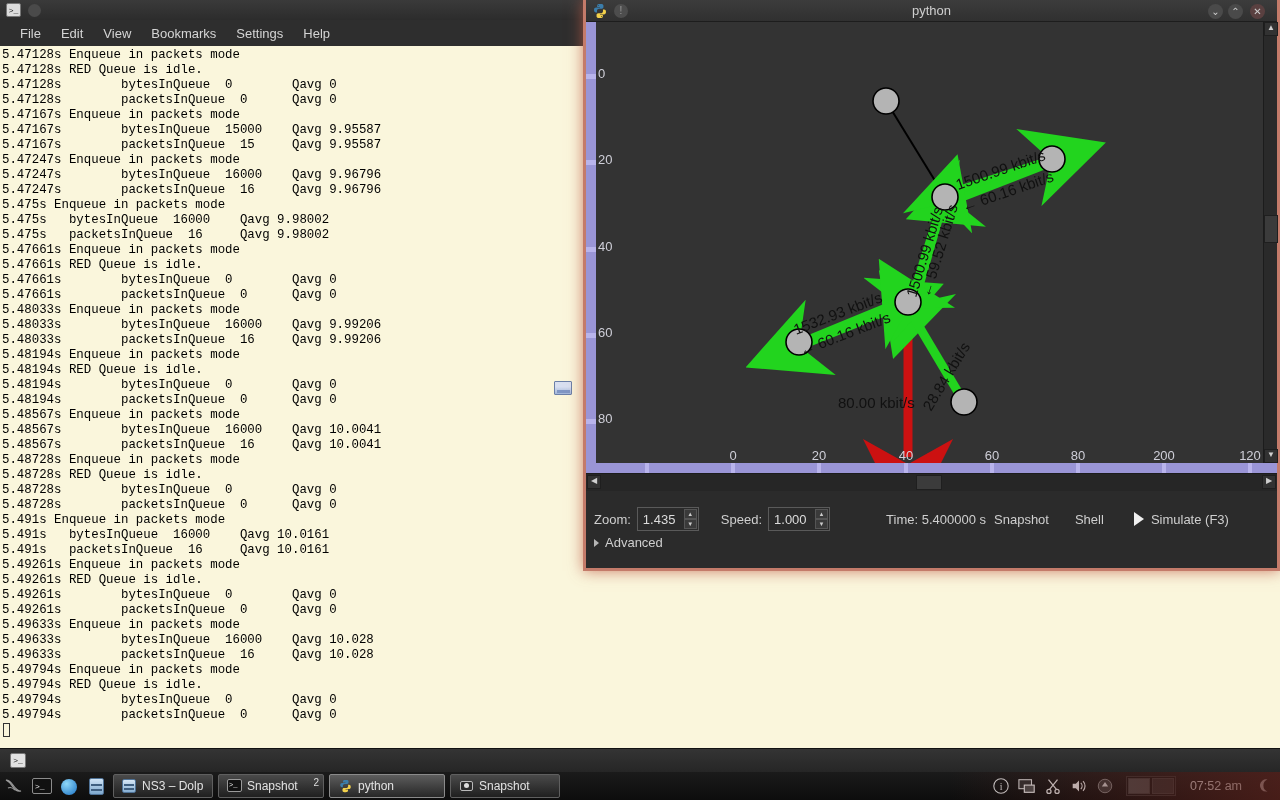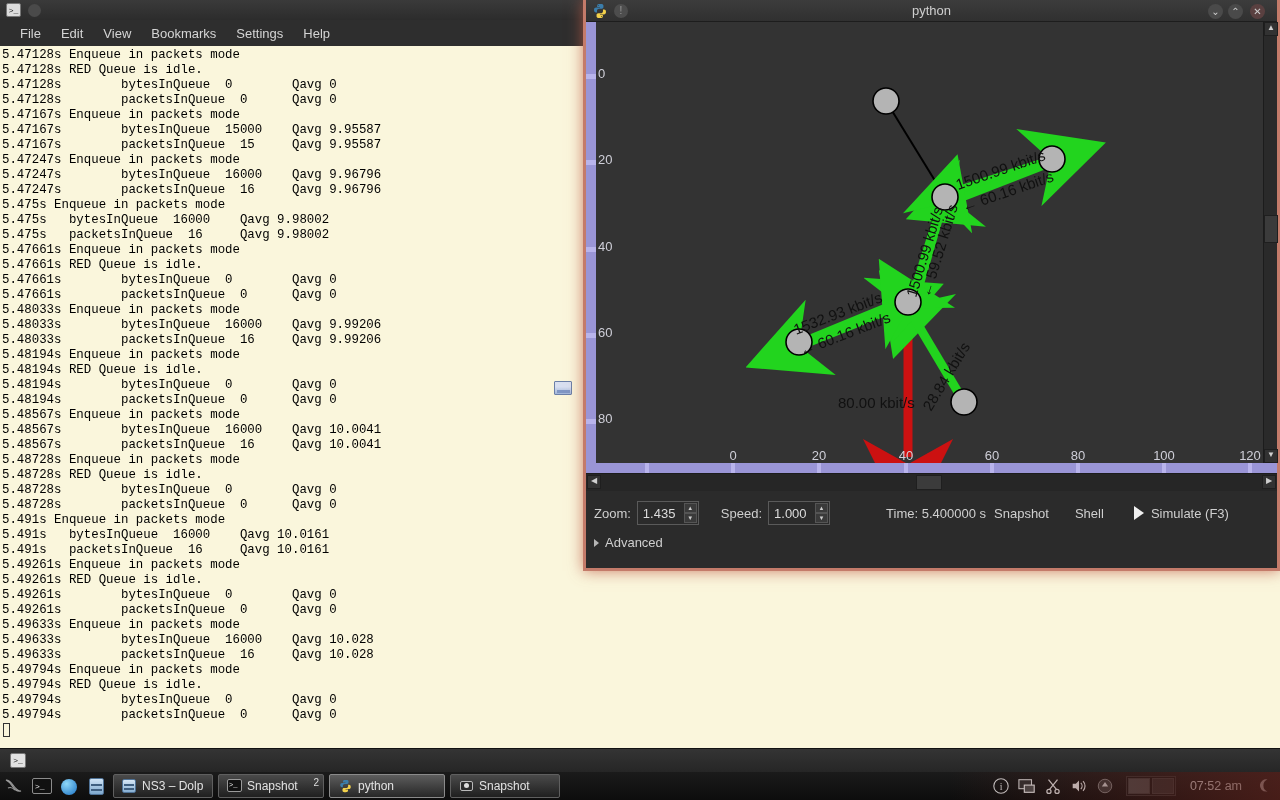--- a/index.html
+++ b/index.html
@@ -137,21 +137,21 @@
     color: #cfcfcf; font-size: 8px; text-align: center; cursor: default;
   }
   .sb-thumb { position: absolute; background: #3b3b3b; border: 1px solid #1f1f1f; }
 
   
   #ctrlbar {
     position: absolute; left: 0; top: 491px; width: 691px; height: 74px;
     background: #2b2b2b;
   }
   #ctrlrow {
-    position: absolute; left: 0; top: 6px; width: 691px; height: 32px;
+    position: absolute; left: 0; top: 12px; width: 691px; height: 32px;
     display: flex; align-items: center; padding-left: 8px; gap: 0px;
   }
   .clabel { color: #cfcfcf; font-size: 13px; }
   .spin {
     position: relative; display: inline-flex; align-items: center;
     background: #2b2b2b; border: 1px solid #5a5a5a; height: 24px;
     width: 62px; margin-left: 6px;
   }
   .spin input {
     background: transparent; border: none; outline: none; color: #dcdcdc;
@@ -378,21 +378,21 @@
       <div class="vt-label" style="top:389px">80</div>
     </div>
 
     <div id="hlabels">
       <div class="ht-label" style="left:61px;top:16px">-20</div>
       <div class="ht-label" style="left:147px;top:0">0</div>
       <div class="ht-label" style="left:233px;top:0">20</div>
       <div class="ht-label" style="left:320px;top:0">40</div>
       <div class="ht-label" style="left:406px;top:0">60</div>
       <div class="ht-label" style="left:492px;top:0">80</div>
-      <div class="ht-label" style="left:578px;top:0">100</div>
+      <div class="ht-label" style="left:578px;top:0">200</div>
       <div class="ht-label" style="left:664px;top:0">120</div>
     </div>
     <div id="ruler-h">
       <div class="ht-tick" style="left:59px"></div>
       <div class="ht-tick" style="left:145px"></div>
       <div class="ht-tick" style="left:231px"></div>
       <div class="ht-tick" style="left:318px"></div>
       <div class="ht-tick" style="left:404px"></div>
       <div class="ht-tick" style="left:490px"></div>
       <div class="ht-tick" style="left:576px"></div>

